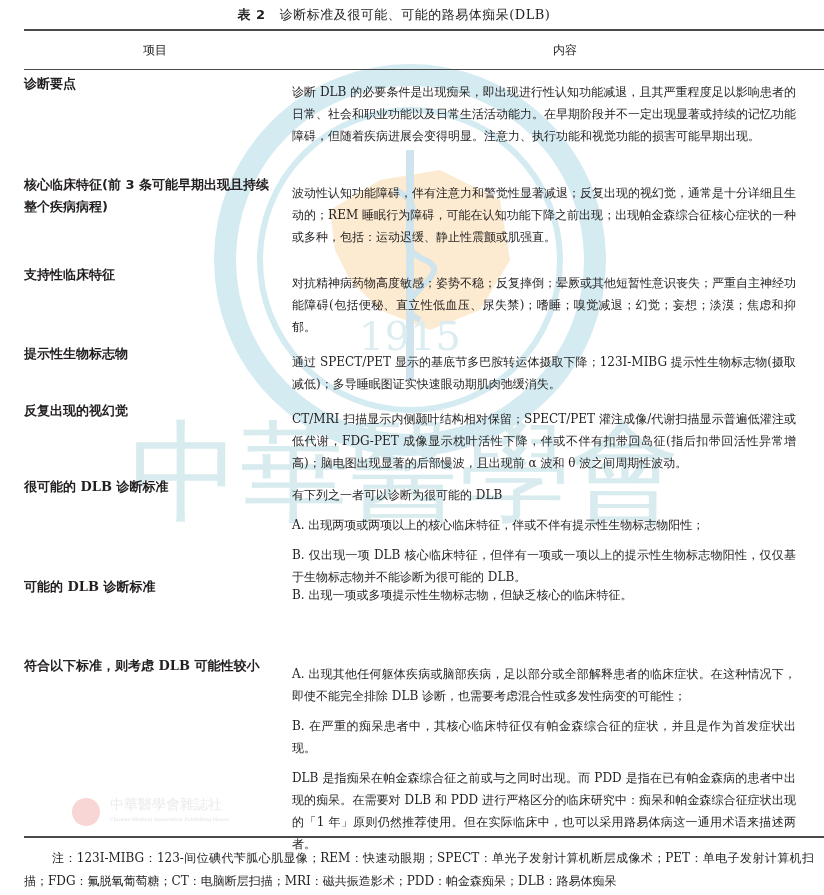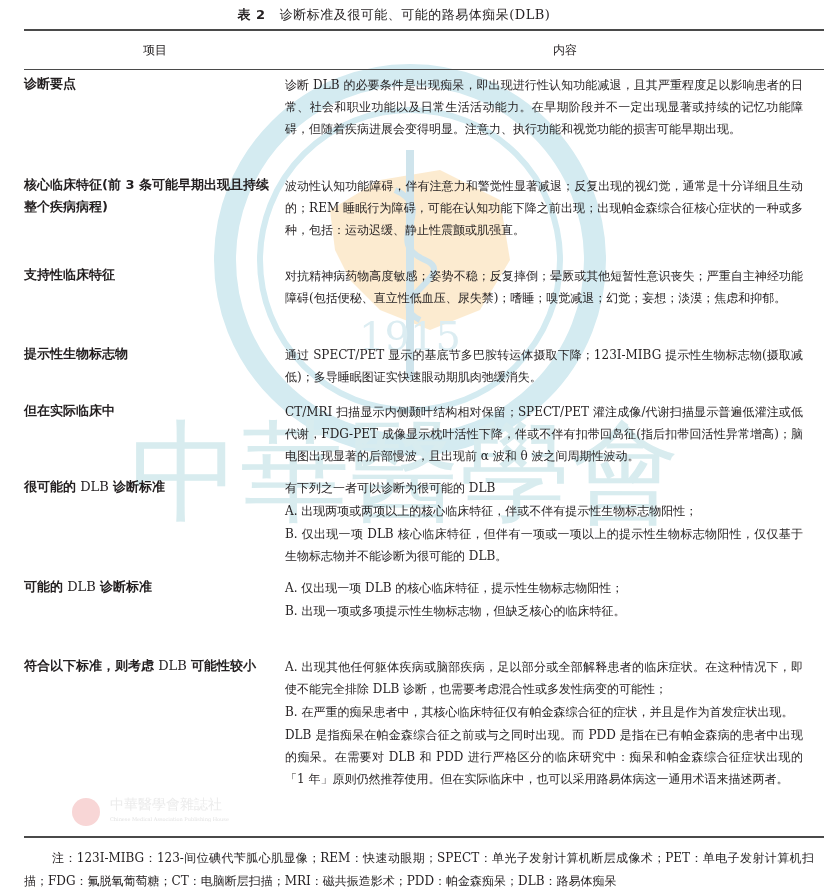--- a/index.html
+++ b/index.html
@@ -30,26 +30,26 @@
     position: absolute; top: 42px; font-size: 12px;
   }
   .th.c1 { left: 143px; }
   .th.c2 { left: 553px; }
   .row { position: absolute; left: 0; width: 824px; }
   .item {
     position: absolute; left: 24px; width: 255px;
     font-family: "DejaVu Sans", sans-serif; font-weight: bold;
     font-size: 13px; line-height: 22px; color: #231f20;
   }
-  .item .plain { font-family: "DejaVu Serif", serif; font-weight: normal; }
+  .item .plain { font-family: "DejaVu Serif", serif; font-weight: bold; }
   .cont {
     position: absolute; left: 284px; width: 520px;
     font-size: 12px; line-height: 22px; text-align: justify;
   }
-  .cont p { margin: 1px; }
+  .cont p { margin: 8px; }
   .note {
     position: absolute; left: 24px; top: 847px; width: 790px;
     font-size: 12px; line-height: 23px; text-indent: 28px; text-align: justify;
   }
 </style>
 </head>
 <body>
 
 <svg class="watermark" viewBox="0 0 400 400">
   <circle cx="200" cy="200" r="185" fill="none" stroke="#d4ebf1" stroke-width="22"></circle>
@@ -103,39 +103,38 @@
   </div>
 
   <div class="row" style="top:343px;">
     <div class="item">提示性生物标志物</div>
     <div class="cont">
       <p>通过 SPECT/PET 显示的基底节多巴胺转运体摄取下降；123I-MIBG 提示性生物标志物(摄取减低)；多导睡眠图证实快速眼动期肌肉弛缓消失。</p>
     </div>
   </div>
 
   <div class="row" style="top:400px;">
-    <div class="item">但在实际临床中</div>
+    <div class="item">反复出现的视幻觉</div>
     <div class="cont">
       <p>CT/MRI 扫描显示内侧颞叶结构相对保留；SPECT/PET 灌注成像/代谢扫描显示普遍低灌注或低代谢，FDG-PET 成像显示枕叶活性下降，伴或不伴有扣带回岛征(指后扣带回活性异常增高)；脑电图出现显著的后部慢波，且出现前 α 波和 θ 波之间周期性波动。</p>
     </div>
   </div>
 
   <div class="row" style="top:476px;">
     <div class="item"><span>很可能的</span><span class="plain"> DLB </span><span>诊断标准</span></div>
     <div class="cont">
       <p>有下列之一者可以诊断为很可能的 DLB</p>
       <p>A. 出现两项或两项以上的核心临床特征，伴或不伴有提示性生物标志物阳性；</p>
       <p>B. 仅出现一项 DLB 核心临床特征，但伴有一项或一项以上的提示性生物标志物阳性，仅仅基于生物标志物并不能诊断为很可能的 DLB。</p>
     </div>
   </div>
 
   <div class="row" style="top:576px;">
     <div class="item"><span>可能的</span><span class="plain"> DLB </span><span>诊断标准</span></div>
     <div class="cont">
-      <p>A. 仅出现一项 DLB 的核心临床特征，提示性生物标志物阳性；</p>
       <p>B. 出现一项或多项提示性生物标志物，但缺乏核心的临床特征。</p>
     </div>
   </div>
 
   <div class="row" style="top:655px;">
     <div class="item"><span>符合以下标准，则考虑</span><span class="plain"> DLB </span><span>可能性较小</span></div>
     <div class="cont">
       <p>A. 出现其他任何躯体疾病或脑部疾病，足以部分或全部解释患者的临床症状。在这种情况下，即使不能完全排除 DLB 诊断，也需要考虑混合性或多发性病变的可能性；</p>
       <p>B. 在严重的痴呆患者中，其核心临床特征仅有帕金森综合征的症状，并且是作为首发症状出现。</p>
       <p>DLB 是指痴呆在帕金森综合征之前或与之同时出现。而 PDD 是指在已有帕金森病的患者中出现的痴呆。在需要对 DLB 和 PDD 进行严格区分的临床研究中：痴呆和帕金森综合征症状出现的「1 年」原则仍然推荐使用。但在实际临床中，也可以采用路易体病这一通用术语来描述两者。</p>

